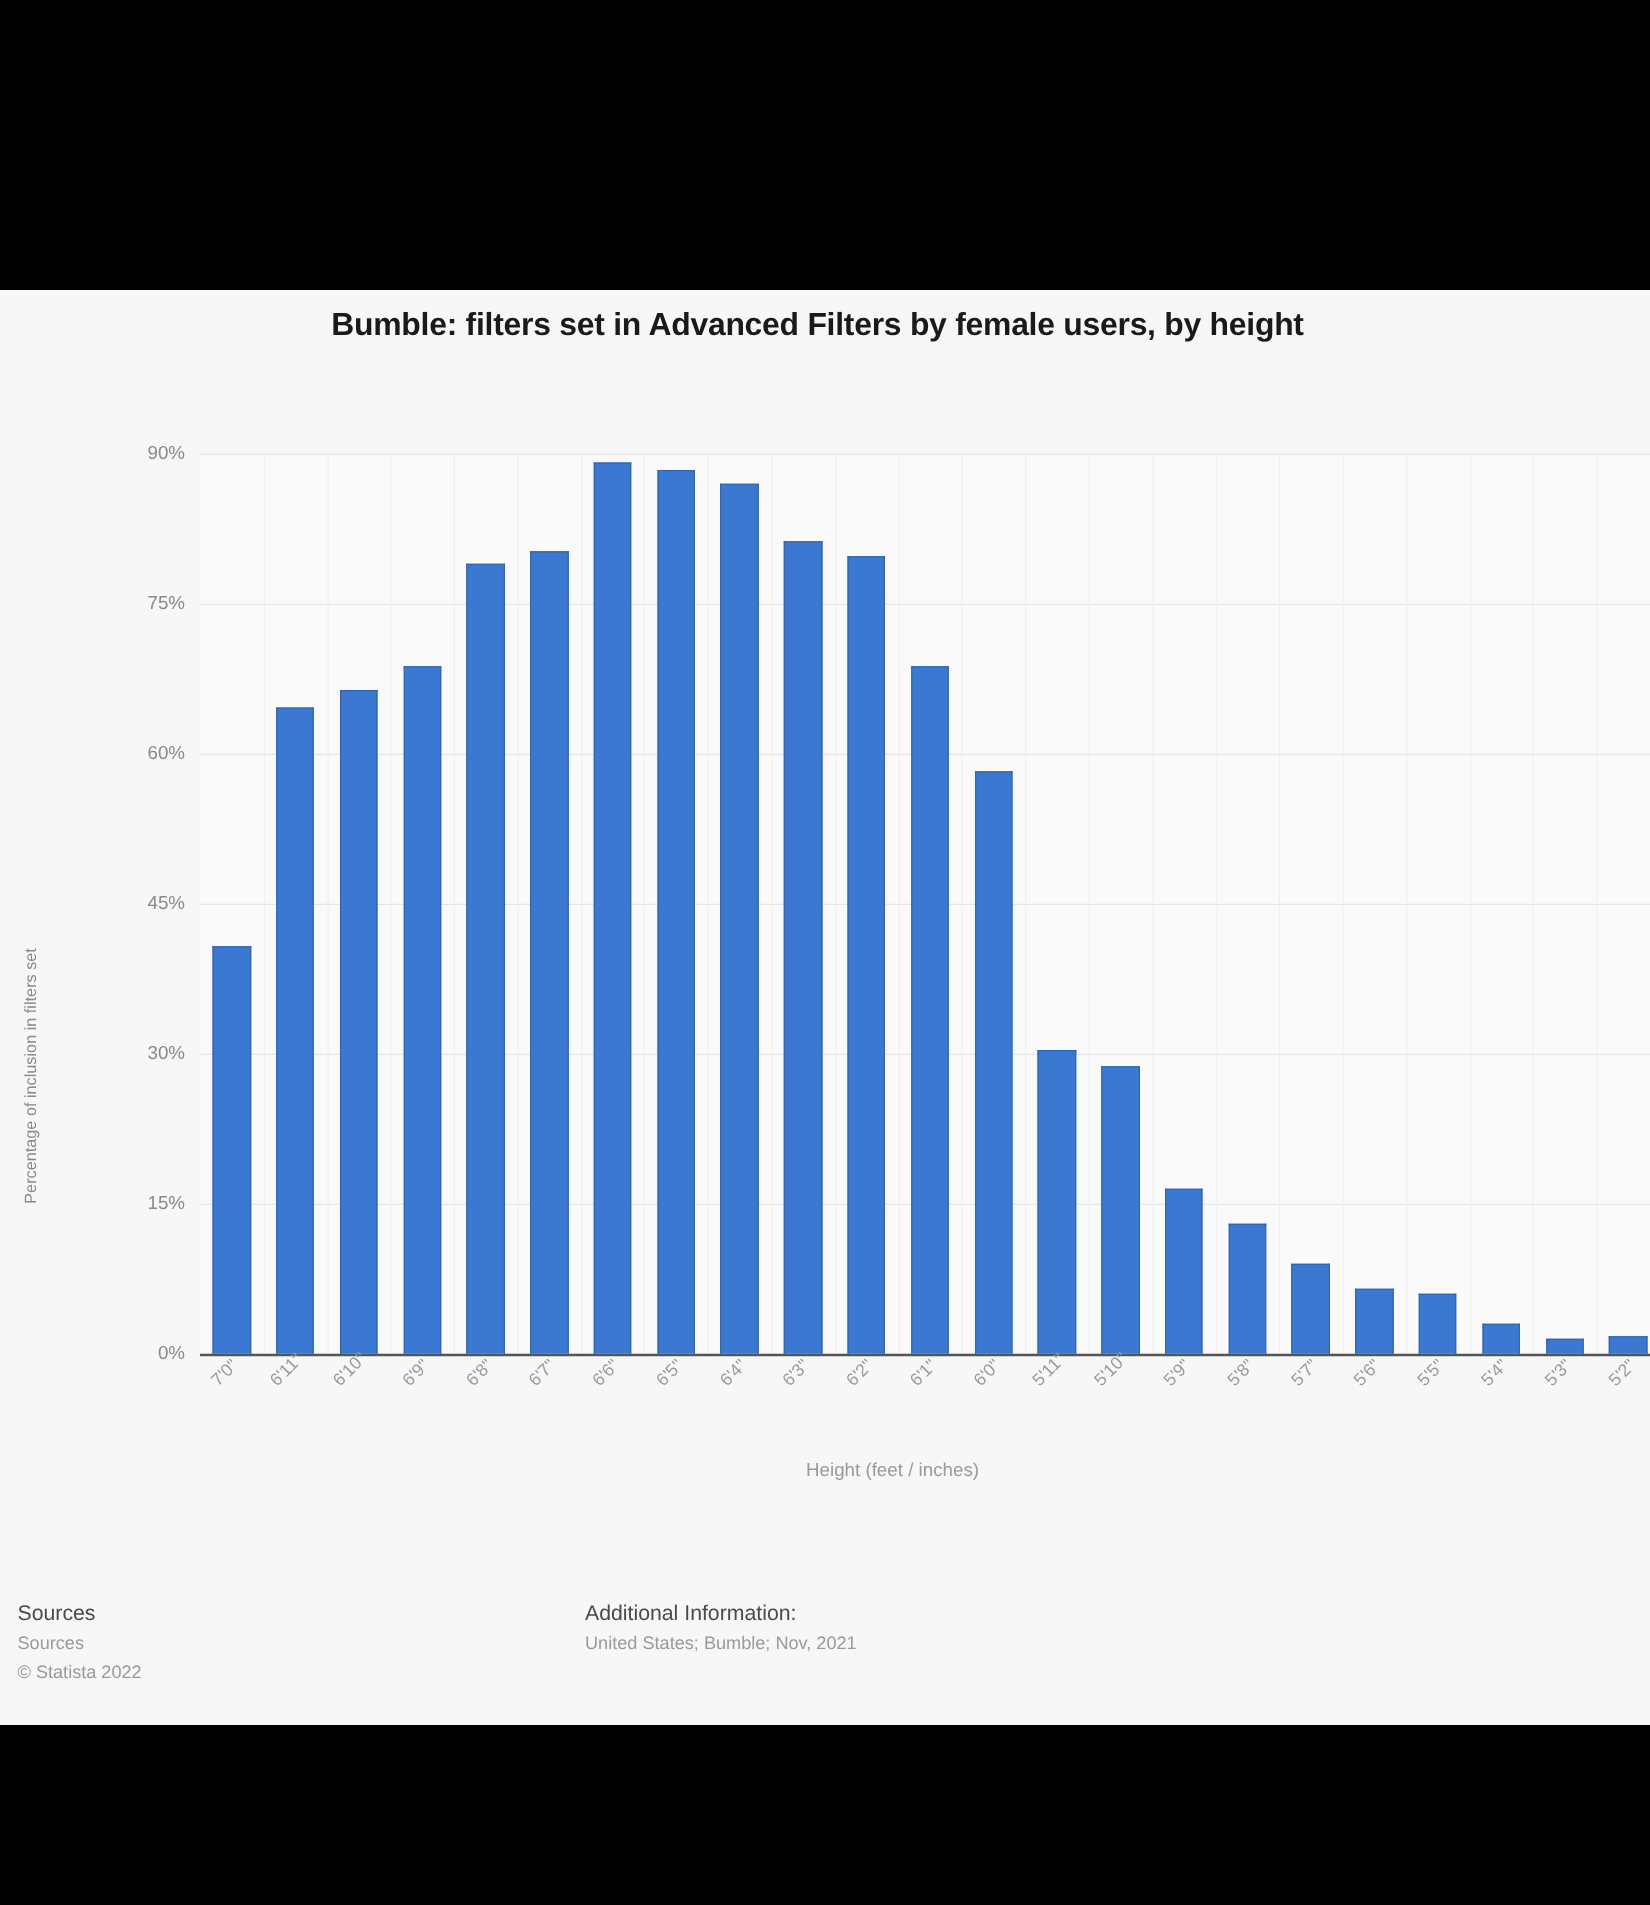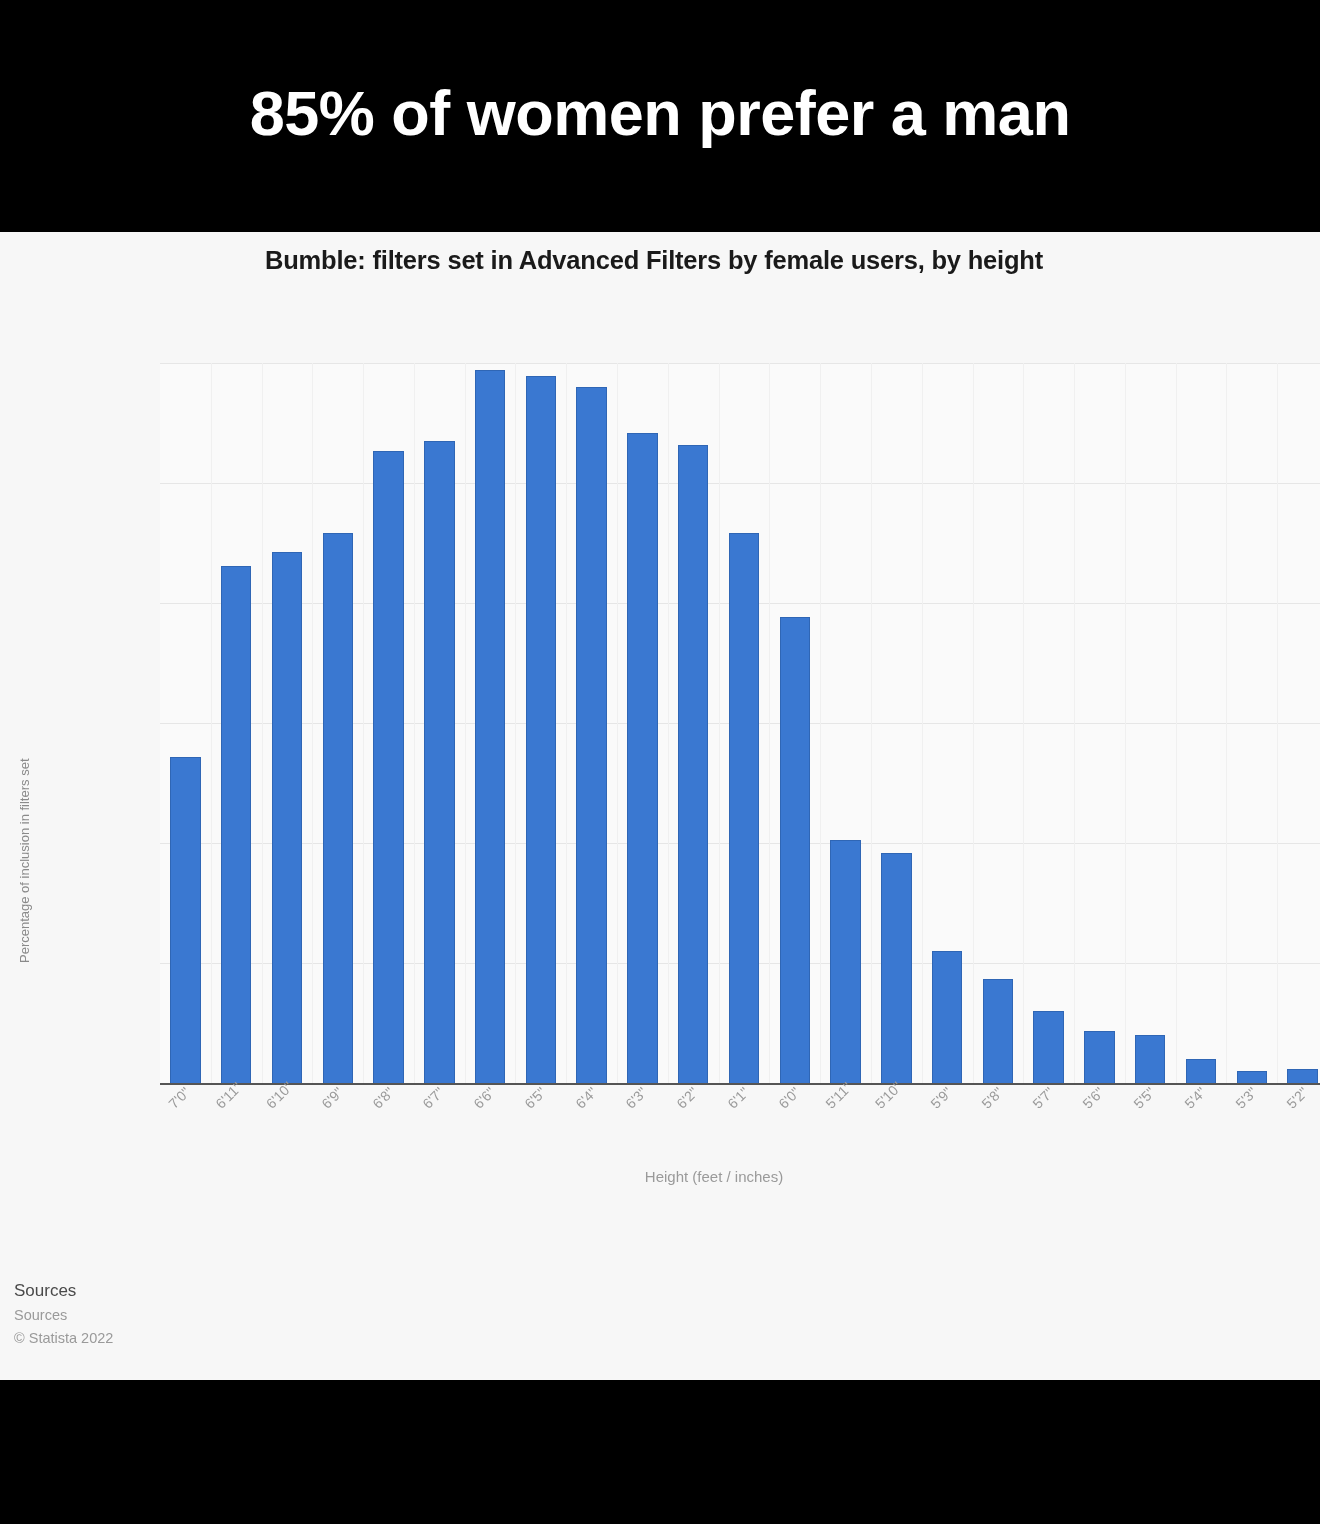--- a/index.html
+++ b/index.html
@@ -204,31 +204,39 @@
   }
   .f-sub {
     font-size: 14.5px;
     color: #9a9a9a;
   }
 </style>
 </head>
 <body>
 
 <div class="caption caption-top">
-  <span class="caption-line">85% of women prefer a man</span>
 </div>
 
 <div class="card">
 
   <div class="chart-title">Bumble: filters set in Advanced Filters by female users, by height</div>
 
   <div class="ylabel-wrap">
     <div class="ylabel">Percentage of inclusion in filters set</div>
   </div>
 
+  <div class="yticks" id="yticks">
+      <div class="ytick" style="top: 0px;">90%</div>
+      <div class="ytick" style="top: 120px;">75%</div>
+      <div class="ytick" style="top: 240px;">60%</div>
+      <div class="ytick" style="top: 360px;">45%</div>
+      <div class="ytick" style="top: 480px;">30%</div>
+      <div class="ytick" style="top: 600px;">15%</div>
+      <div class="ytick" style="top: 720px;">0%</div>
+    </div>
 
   <div class="plot" id="plot">
       <div class="gridline" style="top: 0px;"></div>
       <div class="gridline" style="top: 120px;"></div>
       <div class="gridline" style="top: 240px;"></div>
       <div class="gridline" style="top: 360px;"></div>
       <div class="gridline" style="top: 480px;"></div>
       <div class="gridline" style="top: 600px;"></div>
       <div class="gridline" style="top: 720px;"></div>
       <div class="vgrid" style="left: 50.7826px;"></div>
@@ -402,17 +410,21 @@
     </div>
 
   <div class="xaxis-title">Height (feet / inches)</div>
 
   <div class="footer">
     <div class="f-sources">
       <div class="f-head">Sources</div>
       <div class="f-sub">Sources</div>
       <div class="f-sub">© Statista 2022</div>
     </div>
+    <div class="f-addl">
+      <div class="f-head">Additional Information:</div>
+      <div class="f-sub">United States; Bumble; Nov, 2021</div>
+    </div>
   </div>
 </div>
 
 <div class="caption caption-bottom">
 </div>
 
 </body></html>

